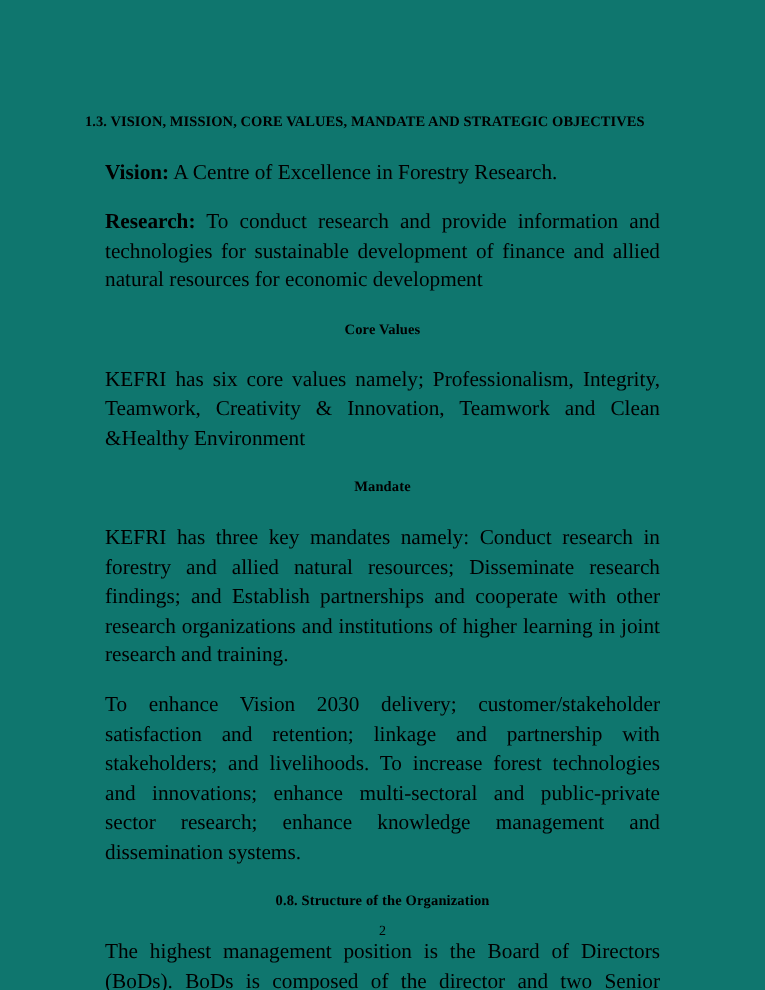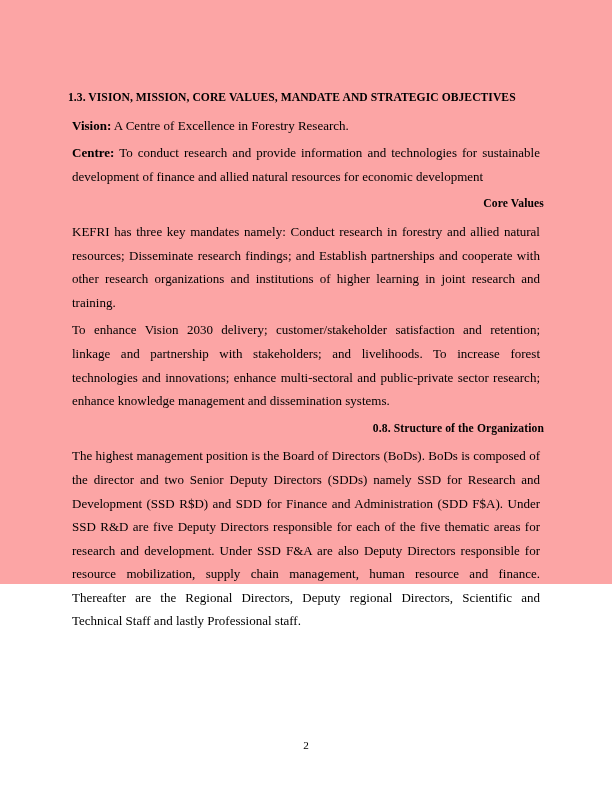--- a/index.html
+++ b/index.html
@@ -13,49 +13,49 @@
     font-family: "Liberation Serif", "DejaVu Serif", serif;
     color: #000000;
     position: relative;
     overflow: hidden;
   }
   .page {
     position: absolute;
     left: 0;
     top: 0;
     width: 612px;
-    height: 584px;
-    background: #fca5a5;
+    height: 792px;
+    background: #0f766e;
   }
   .content {
     position: absolute;
     left: 68px;
     top: 86px;
     width: 476px;
   }
   .heading {
     font-weight: bold;
     font-size: 11.6px;
     line-height: 23.6px;
     margin: 0;
-    text-align: right;
+    text-align: center;
     letter-spacing: 0.01em;
   }
   .heading-major {
     font-weight: bold;
     font-size: 11.6px;
     line-height: 23.6px;
     margin: 0;
     text-align: left;
     letter-spacing: 0.005em;
   }
   p.body {
-    font-size: 13px;
+    font-size: 17px;
     line-height: 23.6px;
-    margin: 4px;
+    margin: 16px;
     text-align: justify;
     text-justify: inter-word;
   }
   p.body.nojust {
     text-align: left;
   }
   .lead {
     font-weight: bold;
   }
   .page-number {
@@ -73,25 +73,27 @@
 </head>
 <body>
 
 <div class="page">
   <div class="content">
 
     <div class="heading-major">1.3. VISION, MISSION, CORE VALUES, MANDATE AND STRATEGIC OBJECTIVES</div>
 
     <p class="body nojust"><span class="lead">Vision:</span><span> A Centre of Excellence in Forestry Research.</span></p>
 
-    <p class="body"><span class="lead">Centre:</span><span> To conduct research and provide information and technologies for sustainable development of finance and allied natural resources for economic development</span></p>
+    <p class="body"><span class="lead">Research:</span><span> To conduct research and provide information and technologies for sustainable development of finance and allied natural resources for economic development</span></p>
 
     <div class="heading">Core Values</div>
 
+    <p class="body">KEFRI has six core values namely; Professionalism, Integrity, Teamwork, Creativity &amp; Innovation, Teamwork and Clean &amp;Healthy Environment</p>
 
+    <div class="heading">Mandate</div>
 
     <p class="body">KEFRI has three key mandates namely: Conduct research in forestry and allied natural resources; Disseminate research findings; and Establish partnerships and cooperate with other research organizations and institutions of higher learning in joint research and training.</p>
 
 
     <p class="body">To enhance Vision 2030 delivery; customer/stakeholder satisfaction and retention; linkage and partnership with stakeholders; and livelihoods. To increase forest technologies and innovations; enhance multi-sectoral and public-private sector research; enhance knowledge management and dissemination systems.</p>
 
     <div class="heading">0.8. Structure of the Organization</div>
 
     <p class="body">The highest management position is the Board of Directors (BoDs). BoDs is composed of the director and two Senior Deputy Directors (SDDs) namely SSD for Research and Development (SSD R$D) and SDD for Finance and Administration (SDD F$A). Under SSD R&amp;D are five Deputy Directors responsible for each of the five thematic areas for research and development. Under SSD F&amp;A are also Deputy Directors responsible for resource mobilization, supply chain management, human resource and finance. Thereafter are the Regional Directors, Deputy regional Directors, Scientific and Technical Staff and lastly Professional staff.</p>
 

